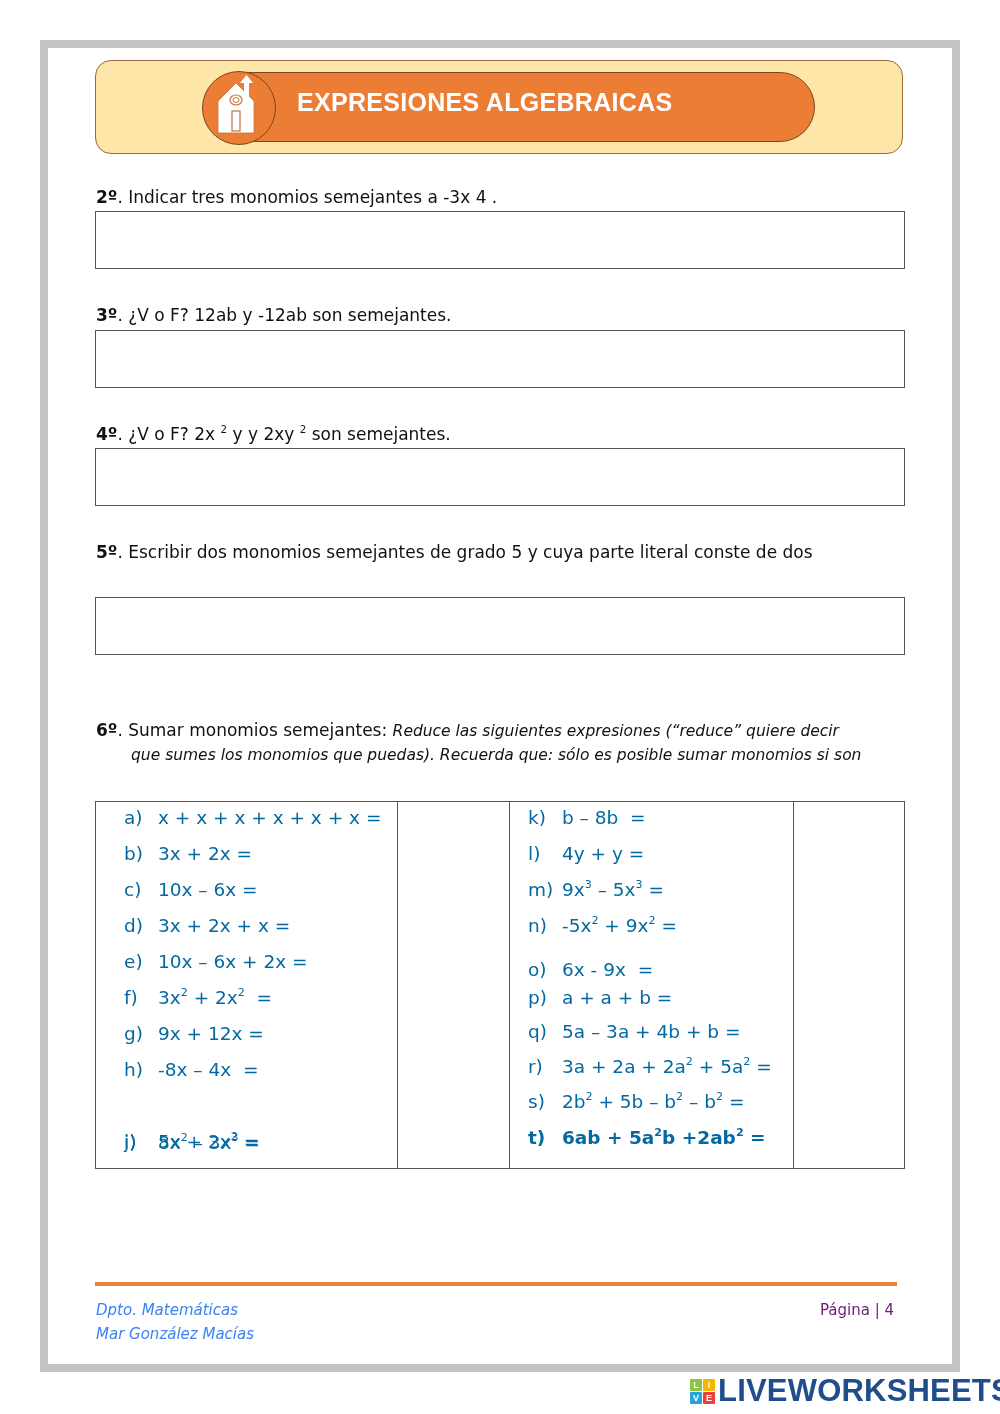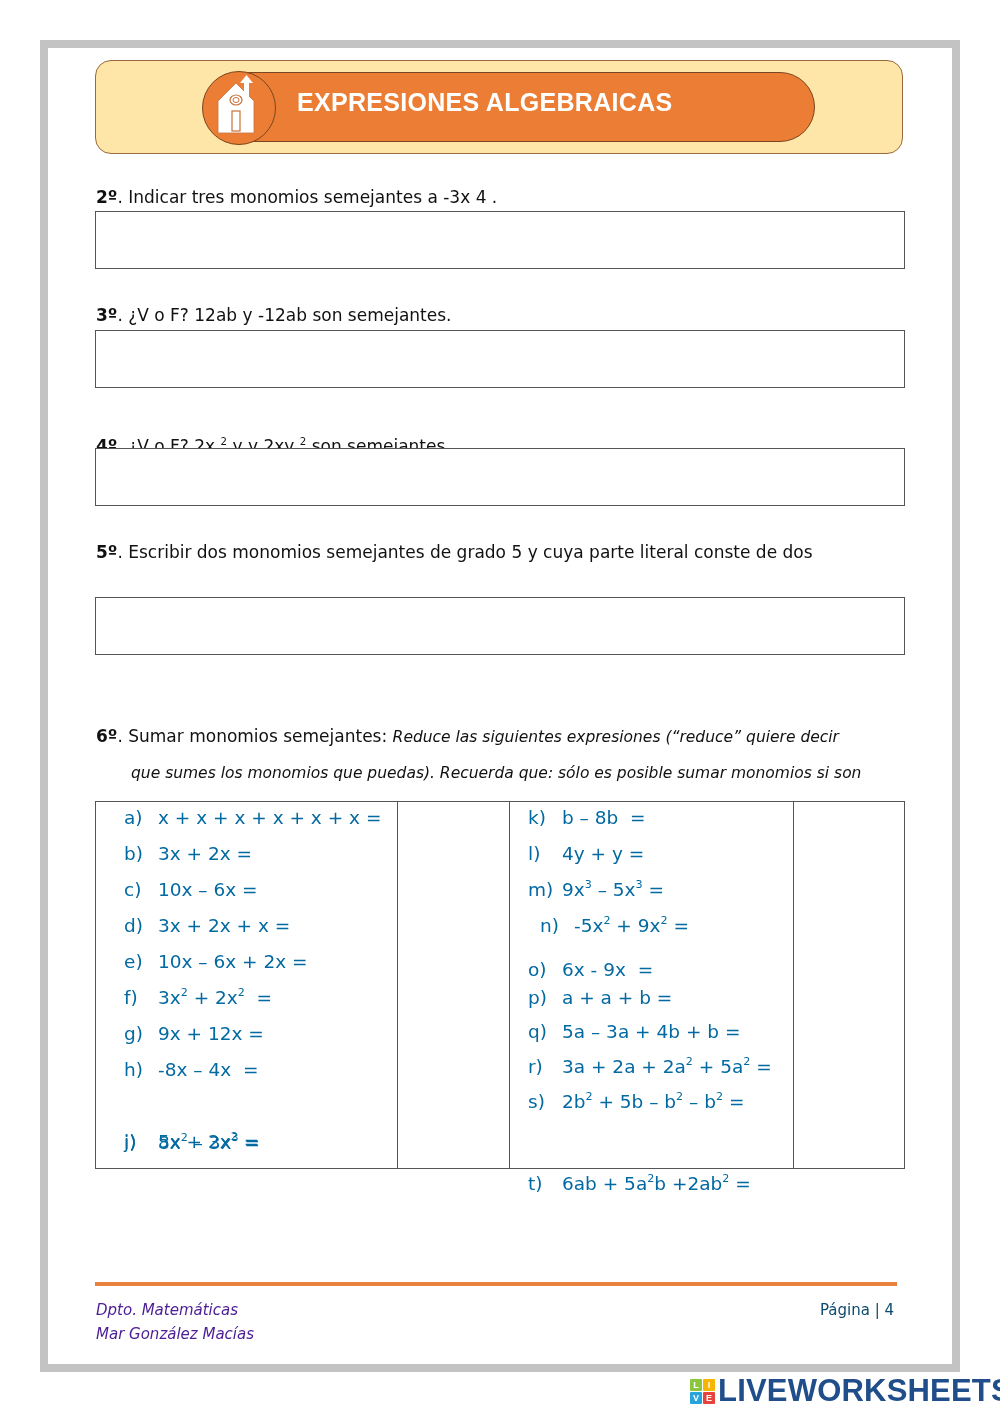--- a/index.html
+++ b/index.html
@@ -33,36 +33,36 @@
       font-family: "DejaVu Sans", sans-serif; width: 800px;
     }
     .q b { font-weight: bold; }
     .q .cont { display: block; padding-left: 35px; }
     .ansbox {
       position: absolute; left: 95px; width: 810px; height: 58px; border: 1px solid #555;
       box-sizing: border-box; background: #fff;
     }
     .q6 { font-size: 17px; }
     .q6 .ital { font-style: italic; font-size: 15.5px; }
-    .q6 .line { display: block; line-height: 36px; }
+    .q6 .line { display: block; line-height: 24px; }
     .q6 .indent { padding-left: 35px; }
     sup { font-size: 0.6em; vertical-align: 0.7em; line-height: 0; }
     .table6 {
       position: absolute; left: 95px; top: 801px; width: 810px; height: 368px;
       border: 1px solid #555; box-sizing: border-box;
     }
     .colline { position: absolute; top: 0; bottom: 0; width: 1px; background: #555; }
     .ex {
       position: absolute; font-family: "DejaVu Sans", sans-serif; font-size: 18.5px; color: #0369a1;
       white-space: nowrap; line-height: 24px;
     }
     .ex .lbl { display: inline-block; width: 34px; }
     .footer-rule { position: absolute; left: 95px; top: 1282px; width: 802px; height: 4px; background: #e8823f; }
-    .foot-left { position: absolute; left: 96px; top: 1298px; font-style: italic; font-size: 15px; line-height: 24px; color: #4c1d95; font-family: "DejaVu Sans", sans-serif; }
-    .foot-right { position: absolute; right: 106px; top: 1298px; font-size: 15px; line-height: 24px; color: #0c4a6e; font-family: "DejaVu Sans", sans-serif; }
+    .foot-left { position: absolute; left: 96px; top: 1298px; font-style: italic; font-size: 15px; line-height: 24px; color: #3b82f6; font-family: "DejaVu Sans", sans-serif; }
+    .foot-right { position: absolute; right: 106px; top: 1298px; font-size: 15px; line-height: 24px; color: #701a75; font-family: "DejaVu Sans", sans-serif; }
     .lw-logo { position: absolute; left: 690px; top: 1376px; height: 30px; display: flex; align-items: center; }
     .lw-grid { display: grid; grid-template-columns: 12px 12px; grid-template-rows: 12px 12px; gap: 1px; margin-right: 3px; }
     .lw-grid span { display: flex; align-items: center; justify-content: center; font-size: 9px; font-weight: bold; color: #fff; font-family: "Liberation Sans", sans-serif; border-radius: 1px; }
     .lw-text { font-family: "Liberation Sans", sans-serif; font-weight: bold; font-size: 31px; color: #1f4e8a; letter-spacing: 0.2px; }
   </style>
 </head>
 <body>
 
 <div class="frame"></div>
 
@@ -82,21 +82,21 @@
 <div class="q" style="top:182px;">
   <b>2º</b><span>. Indicar tres monomios semejantes a -3x 4 .</span>
 </div>
 <div class="ansbox" style="top:211px;"></div>
 
 <div class="q" style="top:300px;">
   <b>3º</b><span>. ¿V o F? 12ab y -12ab son semejantes.</span>
 </div>
 <div class="ansbox" style="top:330px;"></div>
 
-<div class="q" style="top:419px;margin-top:12px;">
+<div class="q" style="top:419px;">
   <b>4º</b><span>. ¿V o F? 2x </span><sup>2</sup><span> y  y  2xy </span><sup>2</sup><span> son semejantes.</span>
 </div>
 <div class="ansbox" style="top:448px;"></div>
 
 <div class="q" style="top:537px;">
   <b>5º</b><span>. Escribir dos monomios semejantes de grado 5 y cuya parte literal conste de dos</span>
 </div>
 <div class="ansbox" style="top:597px;"></div>
 
 <div class="q q6" style="top:718px; width:820px;">
@@ -120,27 +120,27 @@
 <div class="ex" style="left:124px; top:950px;"><span class="lbl">e)</span><span>10x – 6x + 2x =</span></div>
 <div class="ex" style="left:124px; top:986px;"><span class="lbl">f)</span><span>3x</span><sup>2</sup><span> + 2x</span><sup>2</sup><span style="white-space:pre">  =</span></div>
 <div class="ex" style="left:124px; top:1022px;"><span class="lbl">g)</span><span>9x + 12x =</span></div>
 <div class="ex" style="left:124px; top:1058px;"><span class="lbl">h)</span><span style="white-space:pre">-8x – 4x  =</span></div>
 <div class="ex" style="left:124px; top:1094px;margin-top:37px;"><span class="lbl">i)</span><span>8x</span><sup>2</sup><span> – 3x</span><sup>3</sup><span> =</span></div>
 <div class="ex" style="left:124px; top:1130px;"><span class="lbl">j)</span><span>5x + 2x</span><sup>2</sup><span> =</span></div>
 
 <div class="ex" style="left:528px; top:806px;"><span class="lbl">k)</span><span style="white-space:pre">b – 8b  =</span></div>
 <div class="ex" style="left:528px; top:842px;"><span class="lbl">l)</span><span>4y + y =</span></div>
 <div class="ex" style="left:528px; top:878px;"><span class="lbl">m)</span><span>9x</span><sup>3</sup><span> – 5x</span><sup>3</sup><span> =</span></div>
-<div class="ex" style="left:528px; top:914px;margin-left:12px;"><span class="lbl">n)</span><span>-5x</span><sup>2</sup><span> + 9x</span><sup>2</sup><span> =</span></div>
+<div class="ex" style="left:528px; top:914px;"><span class="lbl">n)</span><span>-5x</span><sup>2</sup><span> + 9x</span><sup>2</sup><span> =</span></div>
 <div class="ex" style="left:528px; top:950px;margin-top:8px;"><span class="lbl">o)</span><span style="white-space:pre">6x - 9x  =</span></div>
 <div class="ex" style="left:528px; top:986px;"><span class="lbl">p)</span><span>a + a + b =</span></div>
 <div class="ex" style="left:528px; top:1020px;"><span class="lbl">q)</span><span>5a – 3a + 4b + b =</span></div>
 <div class="ex" style="left:528px; top:1055px;"><span class="lbl">r)</span><span>3a + 2a + 2a</span><sup>2</sup><span> + 5a</span><sup>2</sup><span> =</span></div>
 <div class="ex" style="left:528px; top:1090px;"><span class="lbl">s)</span><span>2b</span><sup>2</sup><span> + 5b – b</span><sup>2</sup><span> – b</span><sup>2</sup><span> =</span></div>
-<div class="ex" style="left:528px; top:1172px;"><span class="lbl">t)</span><span>6ab + 5a</span><sup>2</sup><span>b +2ab</span><sup>2</sup><span> =</span></div>
+<div class="ex" style="left:528px; top:1126px;font-weight:bold;"><span class="lbl">t)</span><span>6ab + 5a</span><sup>2</sup><span>b +2ab</span><sup>2</sup><span> =</span></div>
 
 <div class="footer-rule"></div>
 <div class="foot-left">
   <div>Dpto. Matemáticas</div>
   <div>Mar González Macías</div>
 </div>
 <div class="foot-right">Página | 4</div>
 
 <div class="lw-logo">
   <div class="lw-grid">

